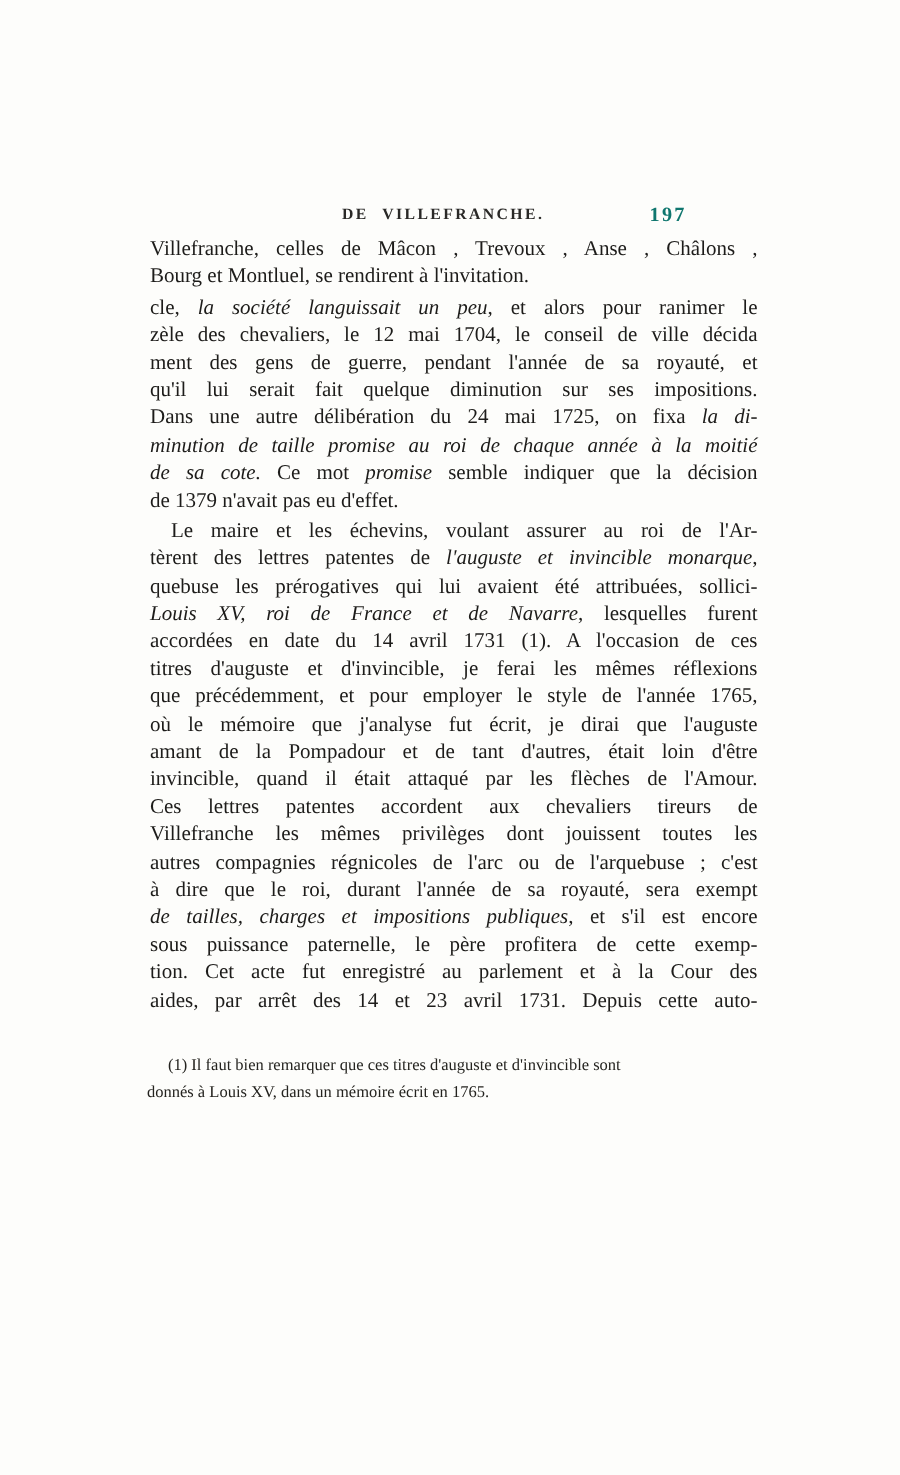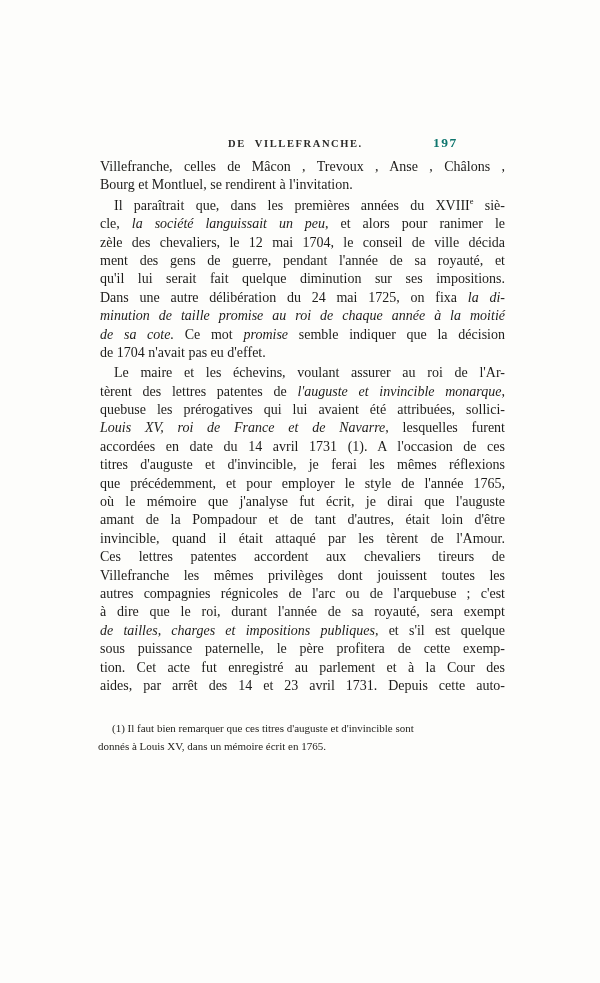--- a/index.html
+++ b/index.html
@@ -41,46 +41,45 @@
       <span class="running-title">DE VILLEFRANCHE.</span>
       <span class="page-number">197</span>
     </div>
 
     <div class="body-text">
         <div class="para">
           <div class="line jline"><span>Villefranche, celles de Mâcon , Trevoux , Anse , Châlons ,</span></div>
           <div class="line plain"><span>Bourg et Montluel, se rendirent à l'invitation.</span></div>
         </div>
         <div class="para">
-          <div class="line jline indent"><span>Il paraîtrait que, dans les premières années du XVIII</span><sup>e</sup><span> siè-</span></div>
           <div class="line jline"><span>cle, </span><i>la société languissait un peu</i><span>, et alors pour ranimer le</span></div>
           <div class="line jline"><span>zèle des chevaliers, le 12 mai 1704, le conseil de ville décida</span></div>
           <div class="line jline"><span>ment des gens de guerre, pendant l'année de sa royauté, et</span></div>
           <div class="line jline"><span>qu'il lui serait fait quelque diminution sur ses impositions.</span></div>
           <div class="line jline"><span>Dans une autre délibération du 24 mai 1725, on fixa </span><i>la di-</i></div>
           <div class="line jline"><i>minution de taille promise au roi de chaque année à la moitié</i></div>
           <div class="line jline"><i>de sa cote.</i><span> Ce mot </span><i>promise</i><span> semble indiquer que la décision</span></div>
-          <div class="line plain"><span>de 1704 n'avait pas eu d'effet.</span></div>
+          <div class="line plain"><span>de 1379 n'avait pas eu d'effet.</span></div>
         </div>
         <div class="para">
           <div class="line jline indent"><span>Le maire et les échevins, voulant assurer au roi de l'Ar-</span></div>
           <div class="line jline"><span>tèrent des lettres patentes de </span><i>l'auguste et invincible monarque</i><span>,</span></div>
           <div class="line jline"><span>quebuse les prérogatives qui lui avaient été attribuées, sollici-</span></div>
           <div class="line jline"><i>Louis XV, roi de France et de Navarre</i><span>, lesquelles furent</span></div>
           <div class="line jline"><span>accordées en date du 14 avril 1731 (1). A l'occasion de ces</span></div>
           <div class="line jline"><span>titres d'auguste et d'invincible, je ferai les mêmes réflexions</span></div>
           <div class="line jline"><span>que précédemment, et pour employer le style de l'année 1765,</span></div>
           <div class="line jline"><span>où le mémoire que j'analyse fut écrit, je dirai que l'auguste</span></div>
           <div class="line jline"><span>amant de la Pompadour et de tant d'autres, était loin d'être</span></div>
-          <div class="line jline"><span>invincible, quand il était attaqué par les tèrent de l'Amour.</span></div>
+          <div class="line jline"><span>invincible, quand il était attaqué par les flèches de l'Amour.</span></div>
           <div class="line jline"><span>Ces lettres patentes accordent aux chevaliers tireurs de</span></div>
           <div class="line jline"><span>Villefranche les mêmes privilèges dont jouissent toutes les</span></div>
           <div class="line jline"><span>autres compagnies régnicoles de l'arc ou de l'arquebuse ; c'est</span></div>
           <div class="line jline"><span>à dire que le roi, durant l'année de sa royauté, sera exempt</span></div>
-          <div class="line jline"><i>de tailles, charges et impositions publiques</i><span>, et s'il est quelque</span></div>
+          <div class="line jline"><i>de tailles, charges et impositions publiques</i><span>, et s'il est encore</span></div>
           <div class="line jline"><span>sous puissance paternelle, le père profitera de cette exemp-</span></div>
           <div class="line jline"><span>tion. Cet acte fut enregistré au parlement et à la Cour des</span></div>
           <div class="line jline"><span>aides, par arrêt des 14 et 23 avril 1731. Depuis cette auto-</span></div>
         </div>
       </div>
 
     <div class="footnote">
       <div class="fline-first">(1) Il faut bien remarquer que ces titres d'auguste et d'invincible sont</div>
       <div>donnés à Louis XV, dans un mémoire écrit en 1765.</div>
     </div>

